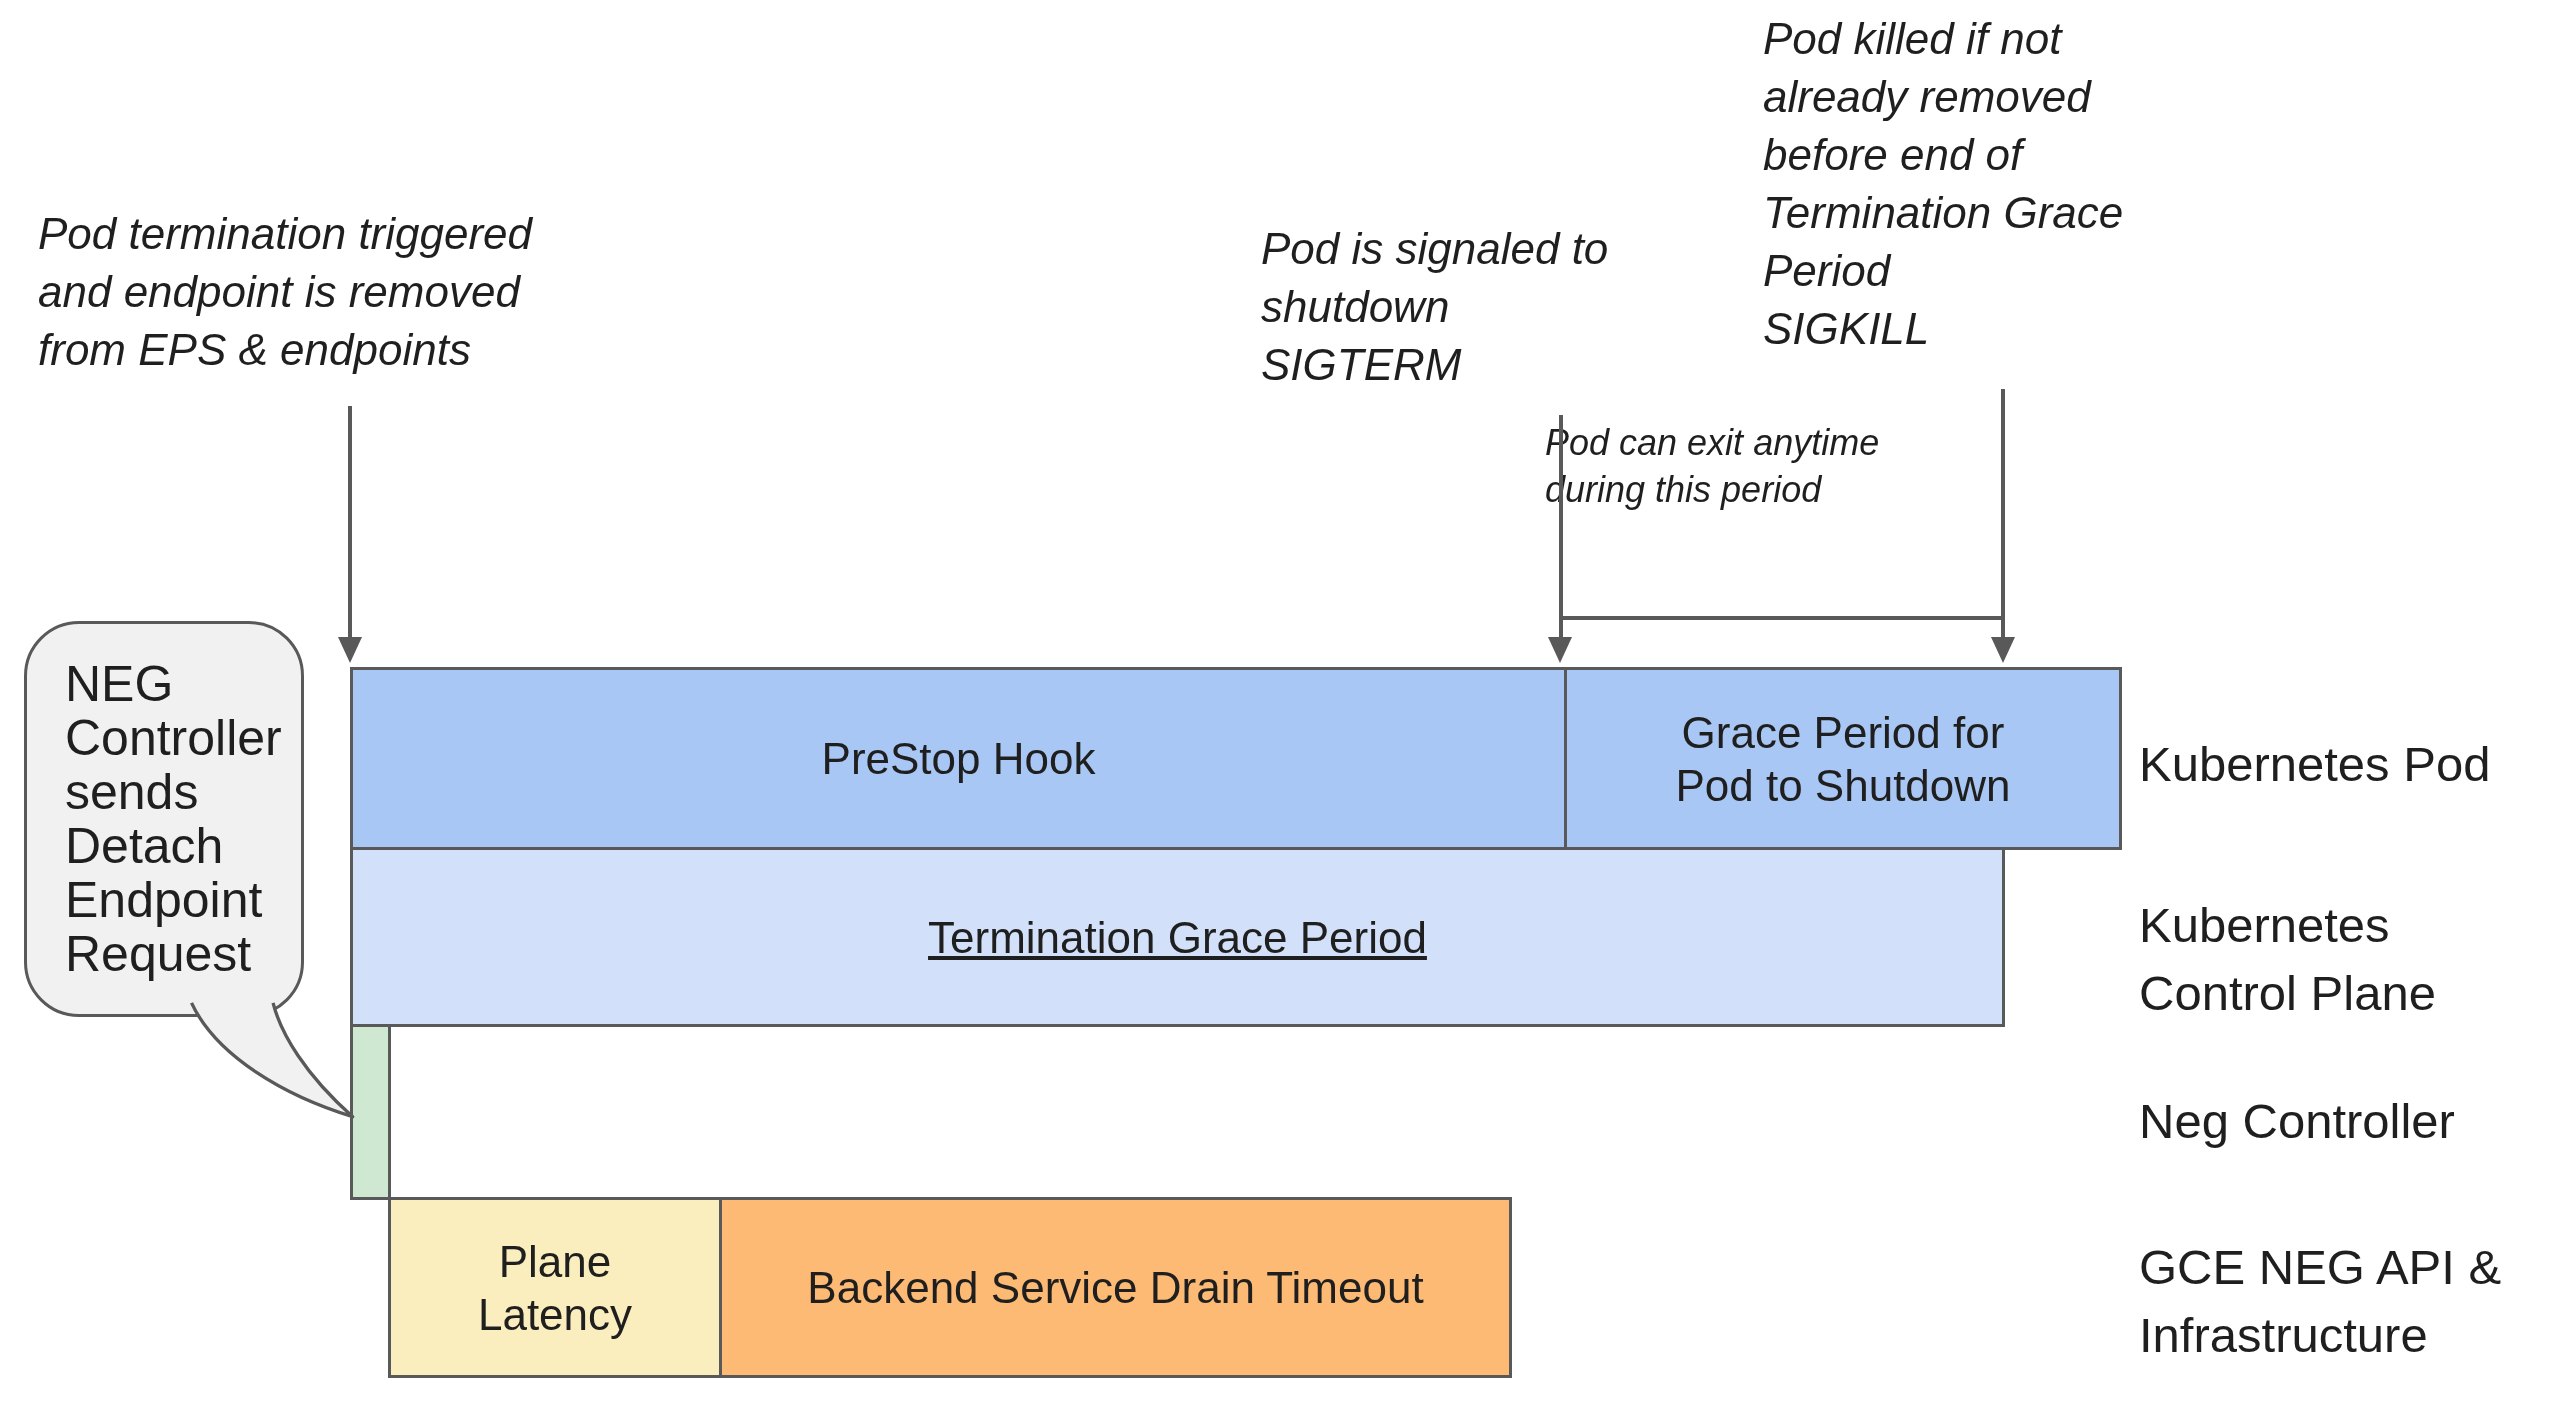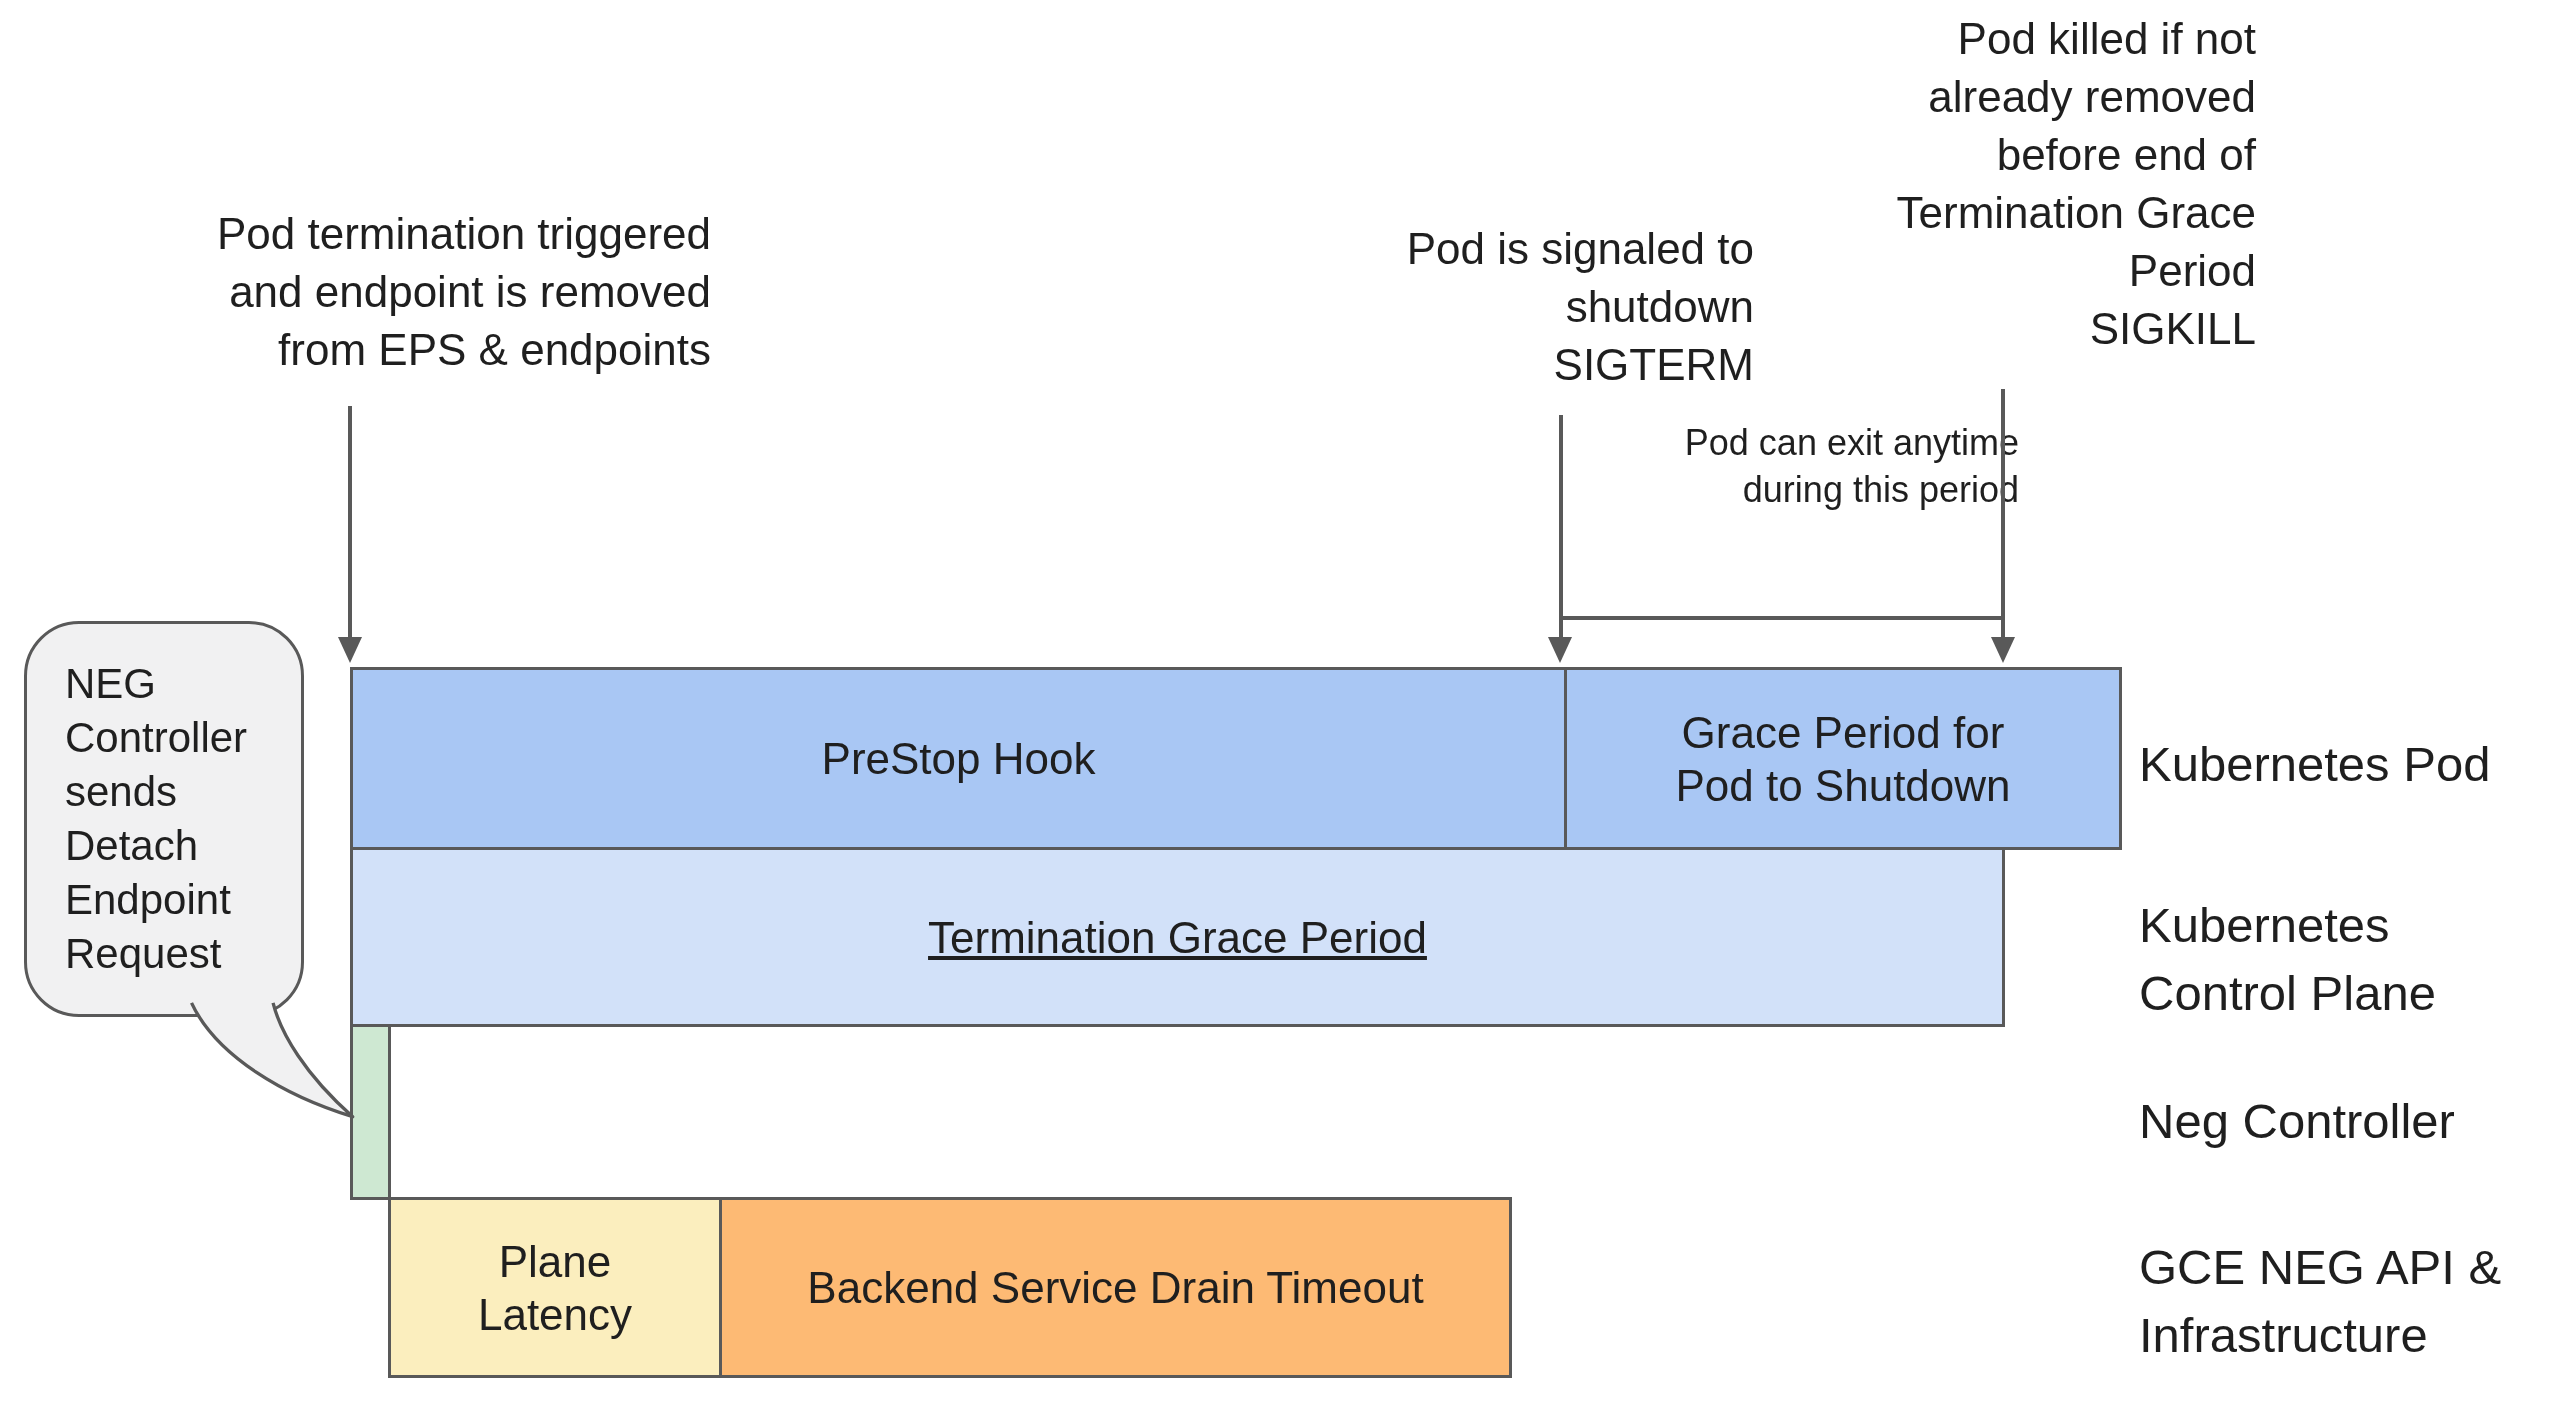--- a/index.html
+++ b/index.html
@@ -6,24 +6,25 @@
   #canvas{
     position:relative;
     width:2576px;height:1406px;
     background:#ffffff;
     font-family:"Liberation Sans", sans-serif;
     color:#1f1f1f;
     overflow:hidden;
   }
   .note{
     position:absolute;
-    text-align:right;
+    text-align:left;
     white-space:pre-line;
     font-size:44px;
     line-height:58px;
+    font-style:italic;
   }
   .note-small{
     font-size:36px;
     line-height:47px;
   }
   .vline{
     position:absolute;
     width:3.8px;
     background:#595959;
   }
@@ -71,21 +72,21 @@
     left:24px;top:621px;
     width:280px;height:396px;
     box-sizing:border-box;
     border:3.3px solid #595959;
     border-radius:55px;
     display:flex;
     align-items:center;
   }
   .callout-text{
     padding-left:38px;
-    font-size:42px;
+    font-size:50px;
     line-height:54px;
     white-space:pre-line;
   }
   .tail-svg{
     position:absolute;
     left:142px;top:1001px;
     width:228px;height:128px;
   }
 </style>
 </head>

